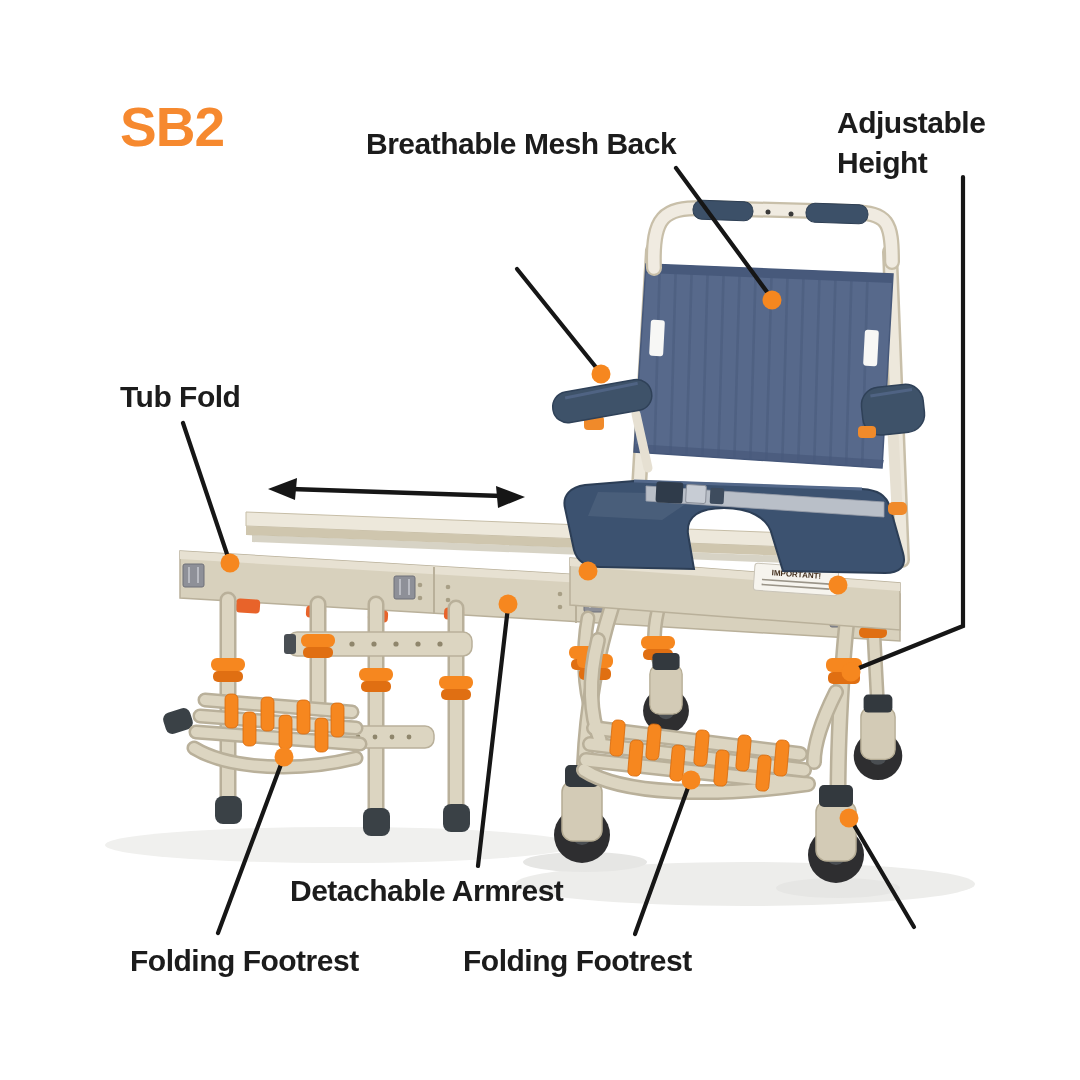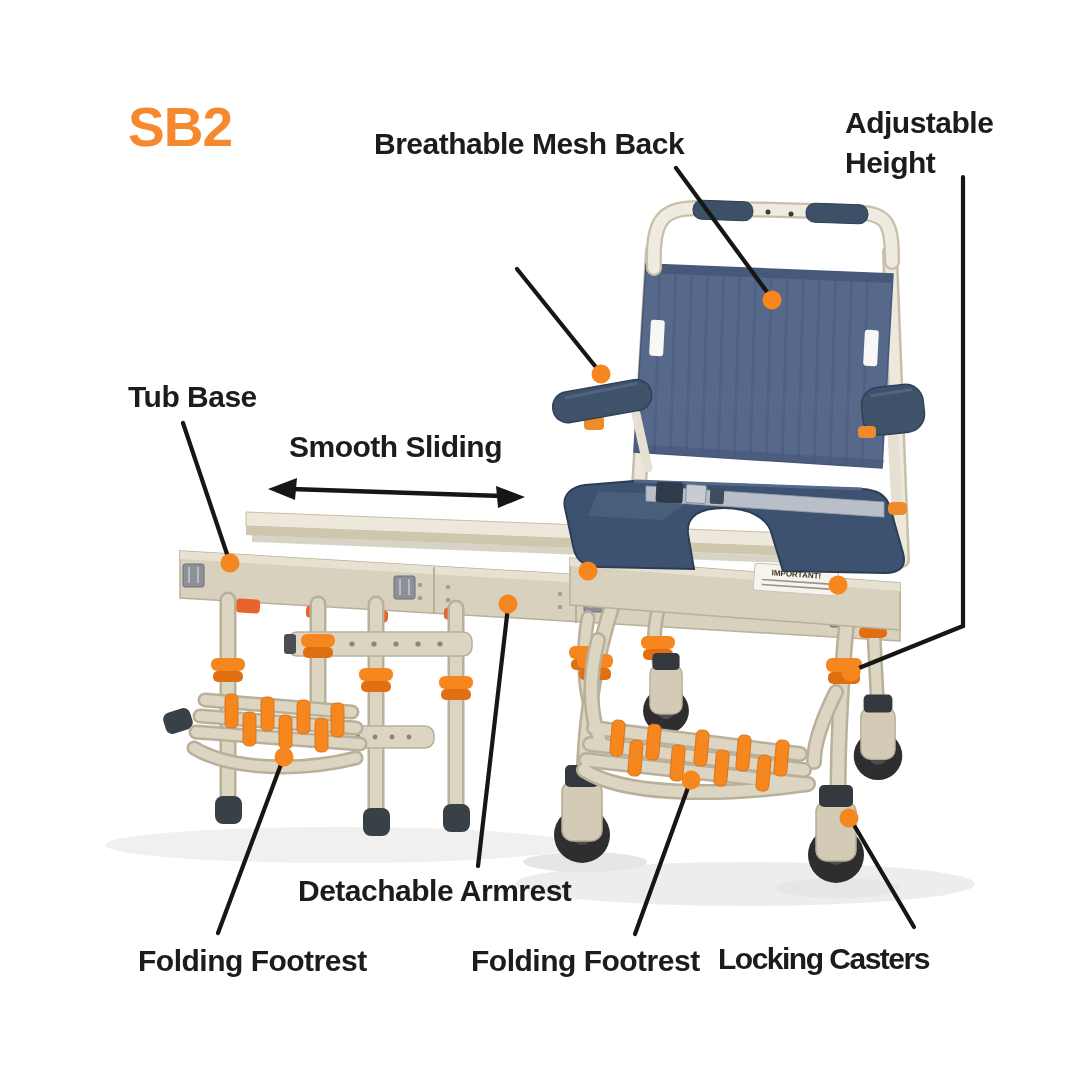--- a/index.html
+++ b/index.html
@@ -1,20 +1,20 @@
 <!DOCTYPE html>
 <html><head>
 <meta charset="utf-8">
 <style>
   html,body{margin:0;padding:0;background:#fff;}
   .stage{position:relative;width:1080px;height:1080px;background:#fff;overflow:hidden;
          font-family:"Liberation Sans",sans-serif;}
   .stage svg{position:absolute;left:0;top:0;}
   .label{position:absolute;font-weight:700;font-size:30px;color:#1c1c1c;
-         letter-spacing:-0.5px;white-space:nowrap;line-height:1.0;margin-left:8px;}
+         letter-spacing:-0.5px;white-space:nowrap;line-height:1.0;}
   #l-model{left:120px;top:100px;font-size:55px;letter-spacing:-1px;color:#F6892F;}
   #l-mesh{left:366px;top:129px;}
   #l-adj{left:837px;top:103px;width:205px;white-space:normal;line-height:40px;}
   #l-arm{left:305px;top:225px;}
   #l-tub{left:120px;top:382px;}
   #l-slide{left:281px;top:432px;}
   #l-bridge{left:290px;top:876px;}
   #l-footl{left:130px;top:946px;}
   #l-footr{left:463px;top:946px;}
   #l-cast{left:710px;top:944px;letter-spacing:-1.5px;}
@@ -364,20 +364,18 @@
     <circle cx="691" cy="780" r="9.5"></circle>
     <circle cx="849" cy="818" r="9.5"></circle>
     <circle cx="588" cy="571" r="9.5"></circle>
     <circle cx="838" cy="585" r="9.5"></circle>
   </g>
 </svg>
 
   <div class="label" id="l-model">SB2</div>
   <div class="label" id="l-mesh">Breathable Mesh Back</div>
   <div class="label" id="l-adj">Adjustable Height</div>
-  <div class="label" id="l-tub">Tub Base</div>
-  <div class="label" id="l-slide">Smooth Sliding</div>
+  <div class="label" id="l-tub">Tub Fold</div>
   <div class="label" id="l-bridge">Detachable Armrest</div>
   <div class="label" id="l-footl">Folding Footrest</div>
   <div class="label" id="l-footr">Folding Footrest</div>
-  <div class="label" id="l-cast">Locking Casters</div>
 
 </div>
 
 </body></html>

